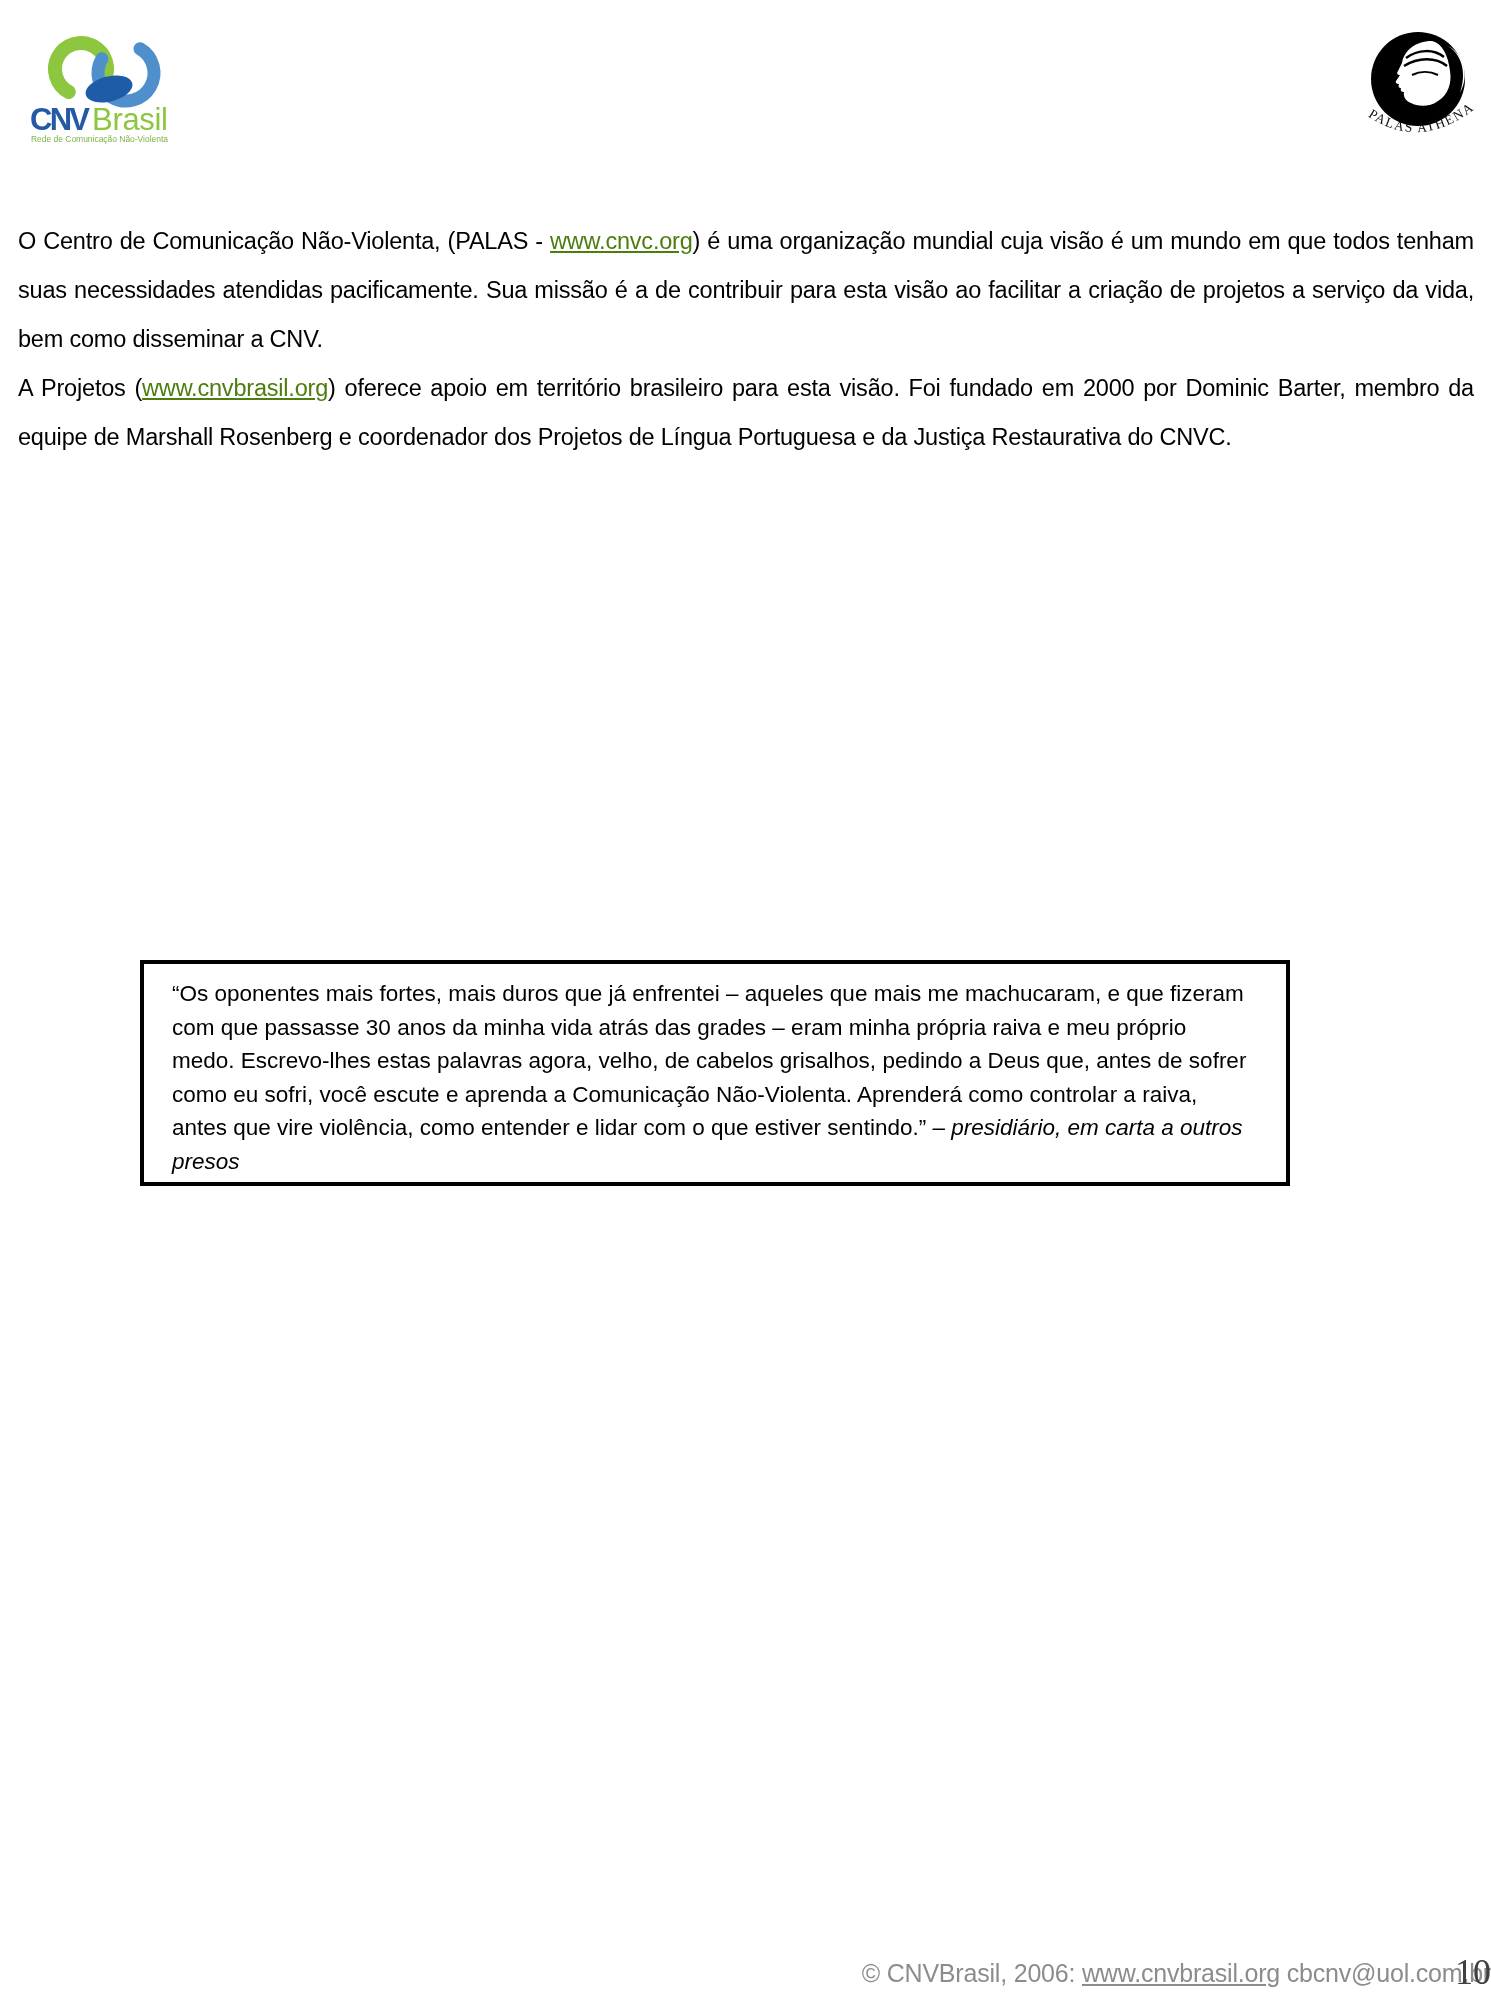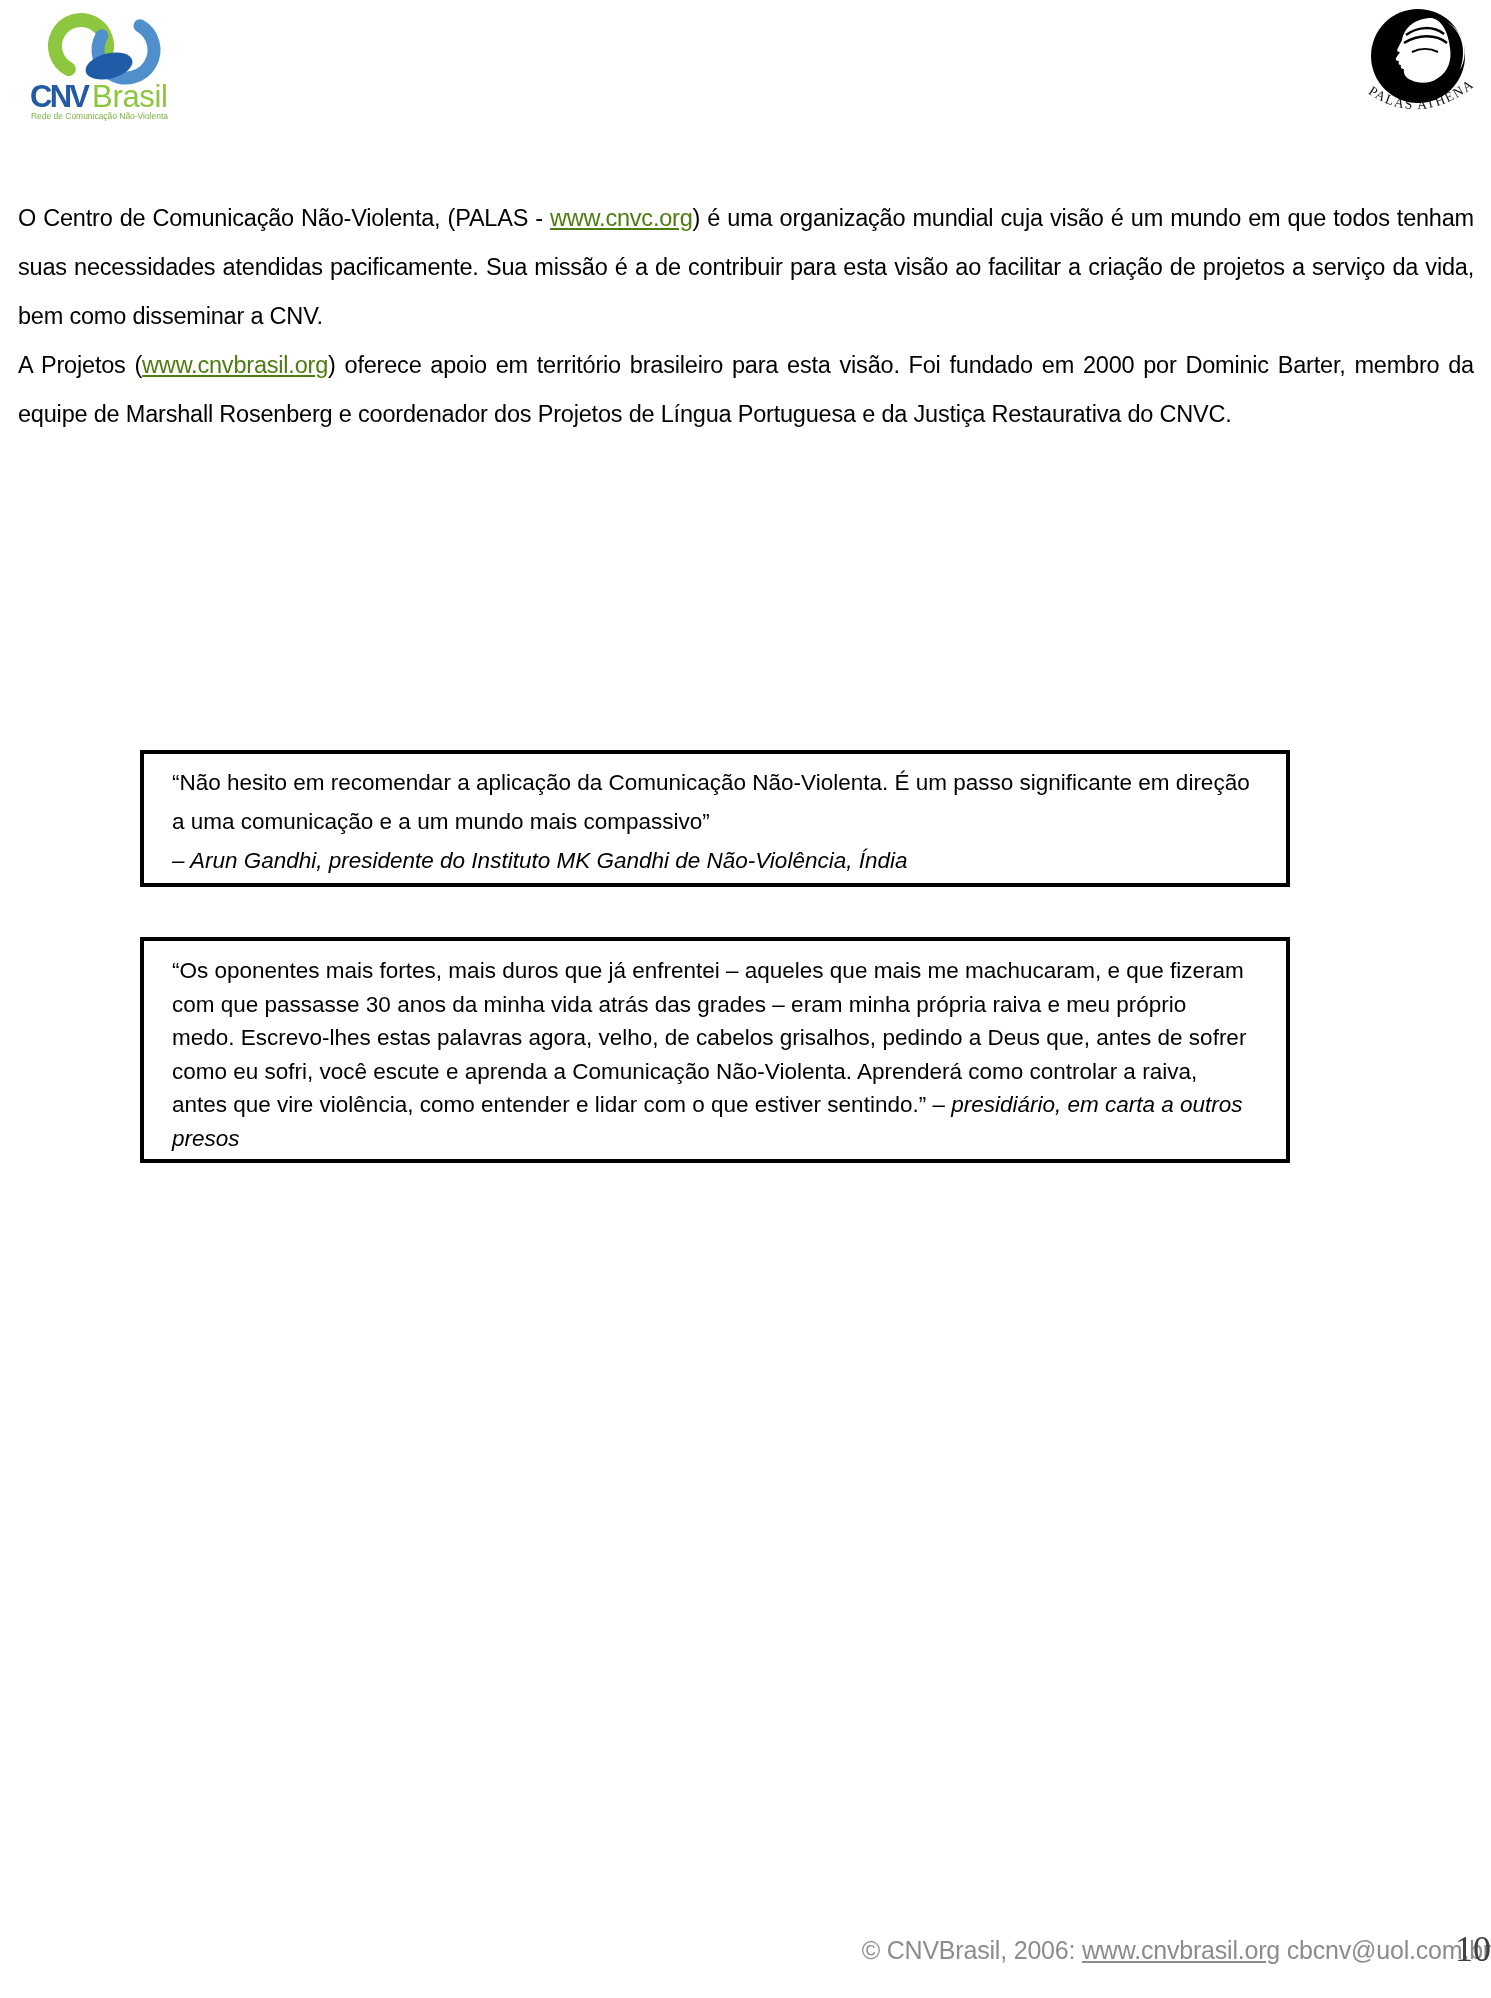--- a/index.html
+++ b/index.html
@@ -1,20 +1,20 @@
 <!DOCTYPE html>
 <html><head>
 <meta charset="utf-8">
 <style>
   html,body{margin:0;padding:0;}
   body{
     width:1491px;height:1998px;position:relative;background:#ffffff;
     font-family:"Liberation Sans", sans-serif;color:#000;
   }
-  .page{position:absolute;inset:0;overflow:hidden;}
+  .page{position:absolute;inset:0;overflow:hidden;margin-top:23px;}
 
   
   .cnv-logo{position:absolute;left:26px;top:6px;width:150px;height:118px;}
   .palas-logo{position:absolute;left:1360px;top:4px;width:126px;height:126px;}
 
   
   .para-block{
     position:absolute;left:18px;top:194px;width:1456px;
     font-size:23.5px;line-height:49px;text-align:justify;
     letter-spacing:-0.2px;
@@ -88,24 +88,20 @@
         <textPath href="#palas-arc" startOffset="2">PALAS ATHENA</textPath>
       </text>
     </svg>
   </div>
 
   <div class="para-block">
     <p><span>O Centro de Comunicação Não-Violenta, (PALAS - </span><a class="link">www.cnvc.org</a><span>) é uma organização mundial cuja visão é um mundo em que todos tenham suas necessidades atendidas pacificamente. Sua missão é a de contribuir para esta visão ao facilitar a criação de projetos a serviço da vida, bem como disseminar a CNV.</span></p>
     <p><span>A Projetos (</span><a class="link">www.cnvbrasil.org</a><span>) oferece apoio em território brasileiro para esta visão. Foi fundado em 2000 por Dominic Barter, membro da equipe de Marshall Rosenberg e coordenador dos Projetos de Língua Portuguesa e da Justiça Restaurativa do CNVC.</span></p>
   </div>
 
-  <div class="quote-box qbox1">
-    <div>“Não hesito em recomendar a aplicação da Comunicação Não-Violenta. É um passo significante em direção a uma comunicação e a um mundo mais compassivo”</div>
-    <div class="attrib">– Arun Gandhi, presidente do Instituto MK Gandhi de Não-Violência, Índia</div>
-  </div>
 
   <div class="quote-box qbox2">
     <span>“Os oponentes mais fortes, mais duros que já enfrentei – aqueles que mais me machucaram, e que fizeram com que passasse 30 anos da minha vida atrás das grades – eram minha própria raiva e meu próprio medo. Escrevo-lhes estas palavras agora, velho, de cabelos grisalhos, pedindo a Deus que, antes de sofrer como eu sofri, você escute e aprenda a Comunicação Não-Violenta. Aprenderá como controlar a raiva, antes que vire violência, como entender e lidar com o que estiver sentindo.”</span><span class="attrib"> – presidiário, em carta a outros presos</span>
   </div>
 
   <div class="footer">
     <span>© CNVBrasil, 2006: </span><a class="flink">www.cnvbrasil.org</a><span> cbcnv@uol.com.br</span>
   </div>
   <div class="pagenum">10</div>
 

